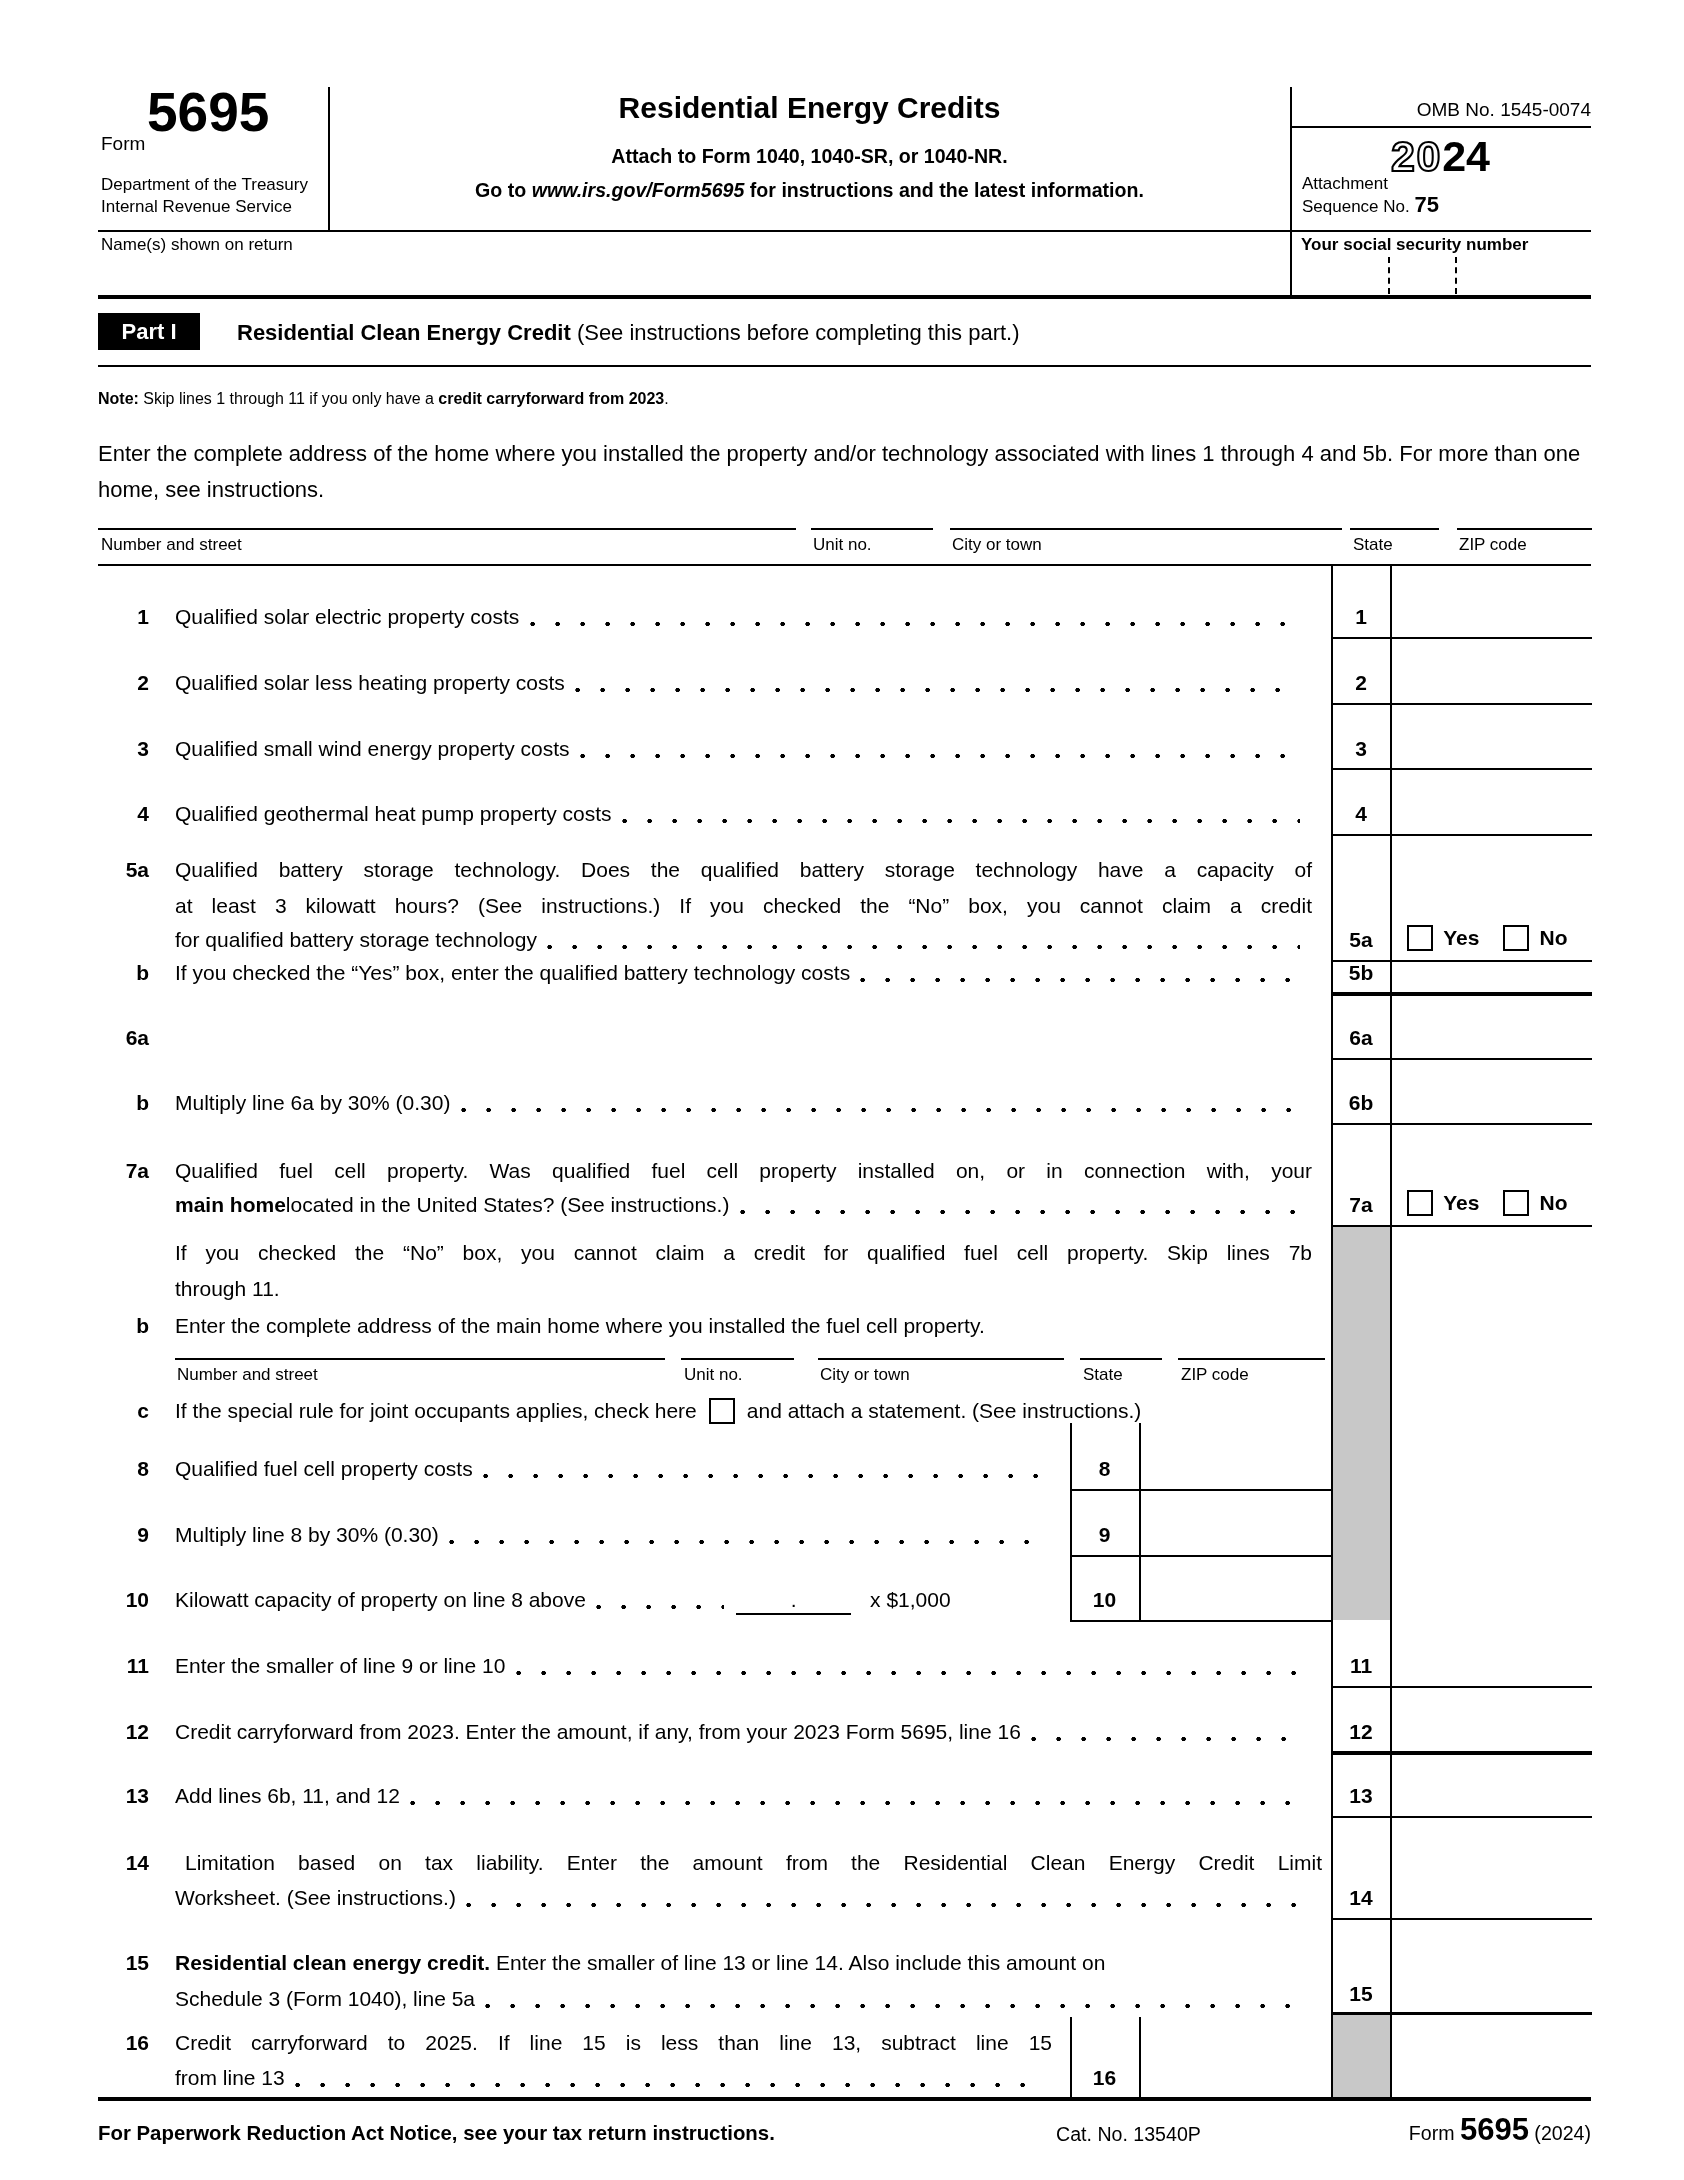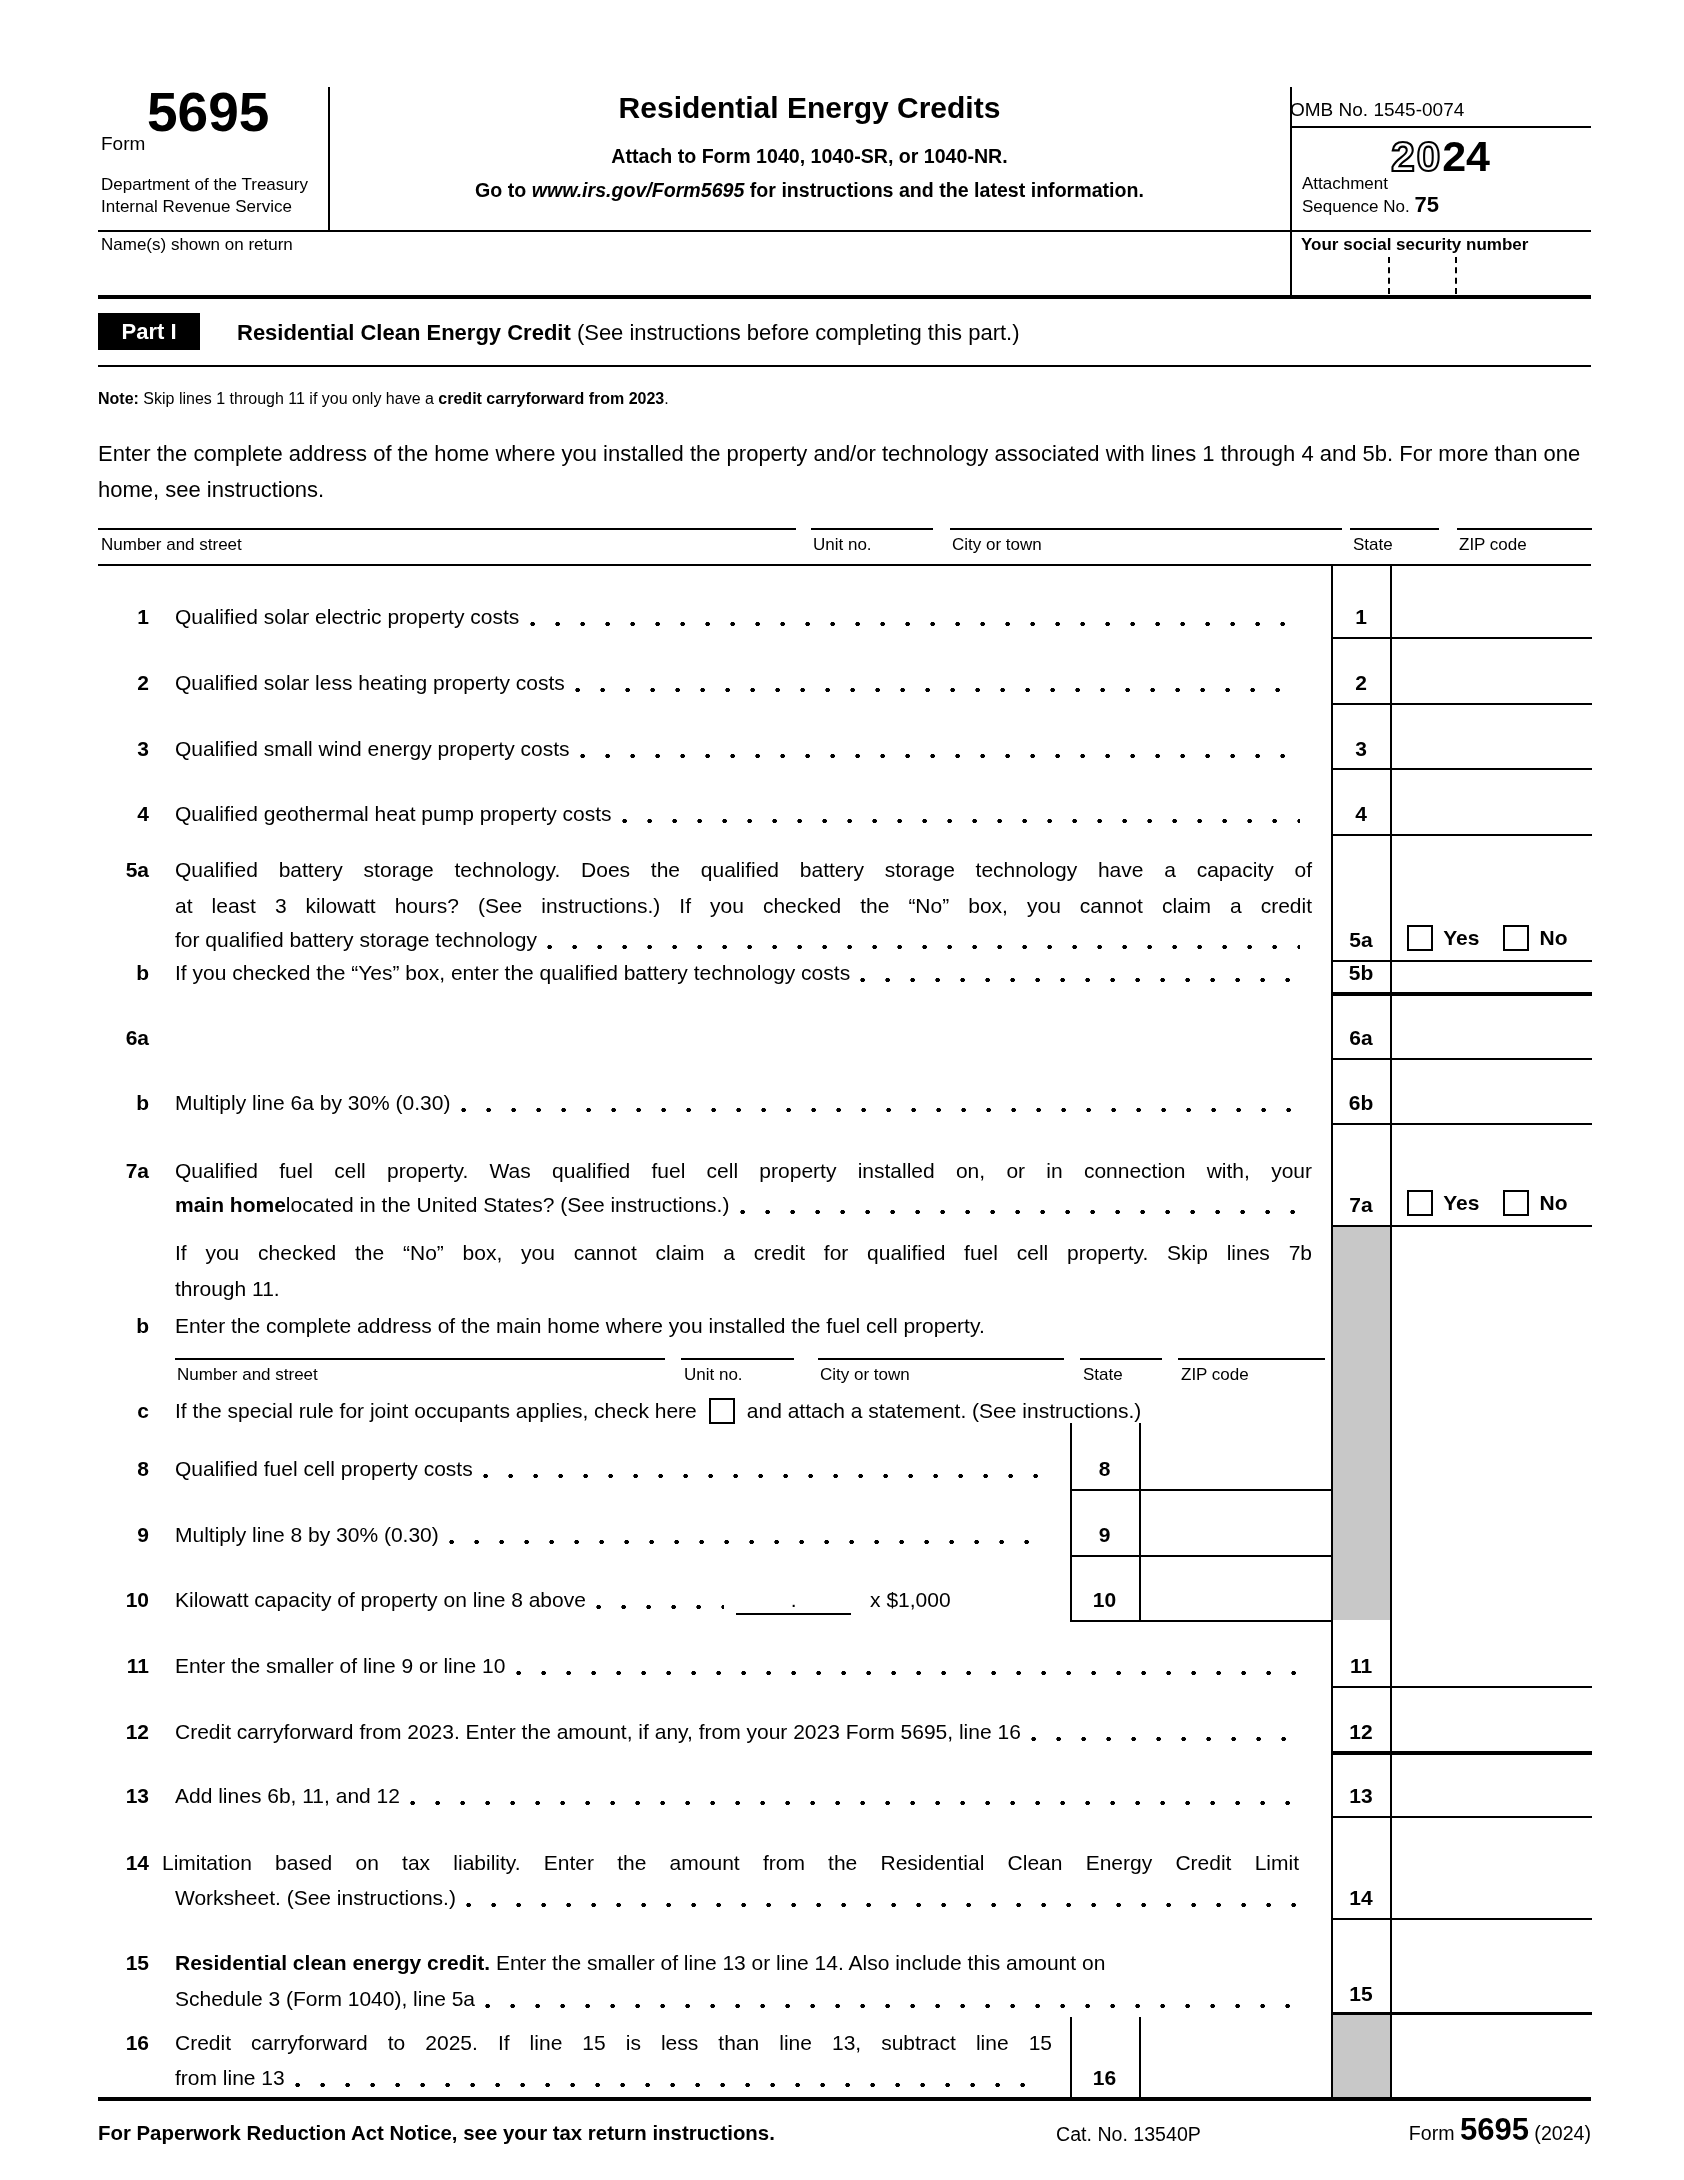--- a/index.html
+++ b/index.html
@@ -39,21 +39,21 @@
 
   <div class="t" style="left:101px;top:128px;font-size:19px;">Form</div>
   <div class="t b" style="left:147px;top:82px;font-size:55px;line-height:60px;">5695</div>
   <div class="t small" style="left:101px;top:175px;">Department of the Treasury</div>
   <div class="t small" style="left:101px;top:197px;">Internal Revenue Service</div>
 
   <div class="t b" style="left:328px;top:92px;width:963px;text-align:center;font-size:30px;">Residential Energy Credits</div>
   <div class="t b" style="left:328px;top:141px;width:963px;text-align:center;font-size:19.6px;">Attach to Form 1040, 1040-SR, or 1040-NR.</div>
   <div class="t" style="left:328px;top:175px;width:963px;text-align:center;font-size:19.6px;"><span class="b">Go to </span><span class="b i">www.irs.gov/Form5695</span><span class="b"> for instructions and the latest information.</span></div>
 
-  <div class="t" style="left:1290px;top:94px;width:301px;text-align:left;font-size:19px;">OMB No. 1545-0074</div>
+  <div class="t" style="left:1290px;top:94px;width:301px;text-align:right;font-size:19px;">OMB No. 1545-0074</div>
   <div class="t" style="left:1290px;top:133px;width:301px;text-align:center;font-size:43px;line-height:46px;font-weight:bold;"><span class="outline24">20</span><span>24</span></div>
   <div class="t small" style="left:1302px;top:174px;">Attachment</div>
   <div class="t small" style="left:1302px;top:195px;"><span>Sequence No.</span> <span class="b" style="font-size:22px;">75</span></div>
 
   <div class="vl" style="left:328px;top:87px;height:143px;"></div>
   <div class="vl" style="left:1290px;top:87px;height:210px;"></div>
   <div class="hl" style="left:1290px;top:126px;width:301px;height:1.7px;"></div>
   <div class="hl" style="left:98px;top:230px;width:1493px;height:2.1px;"></div>
 
   <div class="t small" style="left:101px;top:235px;">Name(s) shown on return</div>
@@ -257,21 +257,21 @@
   <div class="gut" style="top:1780px;">13</div>
   <div class="row" style="left:175px;top:1780px;width:1137px;">
       <span class="lbl">Add lines 6b, 11, and 12</span>
       <span class="dots"></span>
     </div>
   <div class="num" style="left:1331px;top:1780px;">13</div>
   <div class="cell" style="left:1392px;top:1756px;width:199px;height:58px;"></div>
   <div class="hl" style="left:1331px;top:1816px;width:261px;height:2.1px;"></div>
 
   <div class="gut" style="top:1847px;">14</div>
-  <div class="t just" style="left:162px;top:1847px;width:1137px;">Limitation based on tax liability. Enter the amount from the Residential Clean Energy Credit Limit</div>
+  <div class="t just" style="left:185px;top:1847px;width:1137px;">Limitation based on tax liability. Enter the amount from the Residential Clean Energy Credit Limit</div>
   <div class="row" style="left:175px;top:1882px;width:1137px;">
       <span class="lbl">Worksheet. (See instructions.)</span>
       <span class="dots"></span>
     </div>
   <div class="num" style="left:1331px;top:1882px;">14</div>
   <div class="cell" style="left:1392px;top:1819px;width:199px;height:97px;"></div>
   <div class="hl" style="left:1331px;top:1918px;width:261px;height:2.1px;"></div>
 
   <div class="gut" style="top:1947px;">15</div>
   <div class="t" style="left:175px;top:1947px;width:1137px;white-space:normal;"><span class="b">Residential clean energy credit.</span><span> Enter the smaller of line 13 or line 14. Also include this amount on</span></div>

